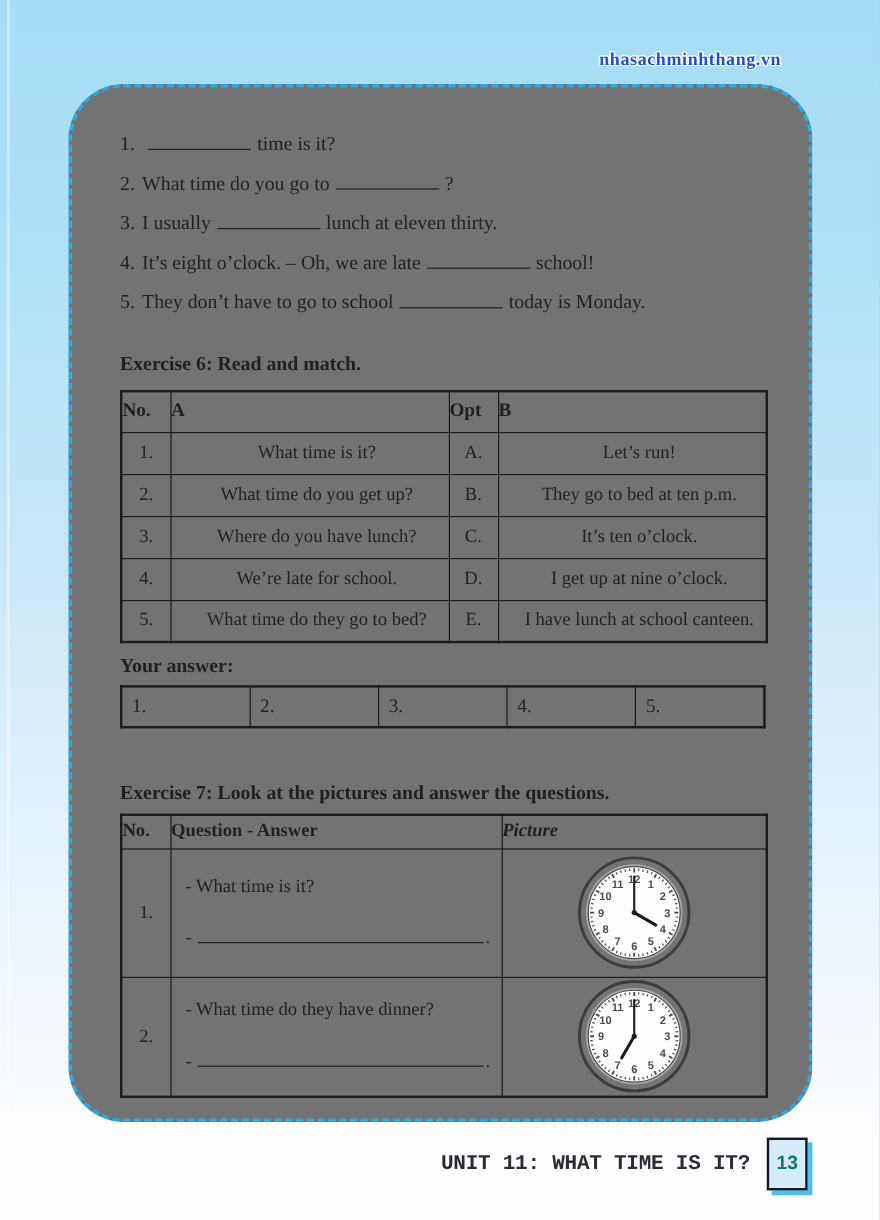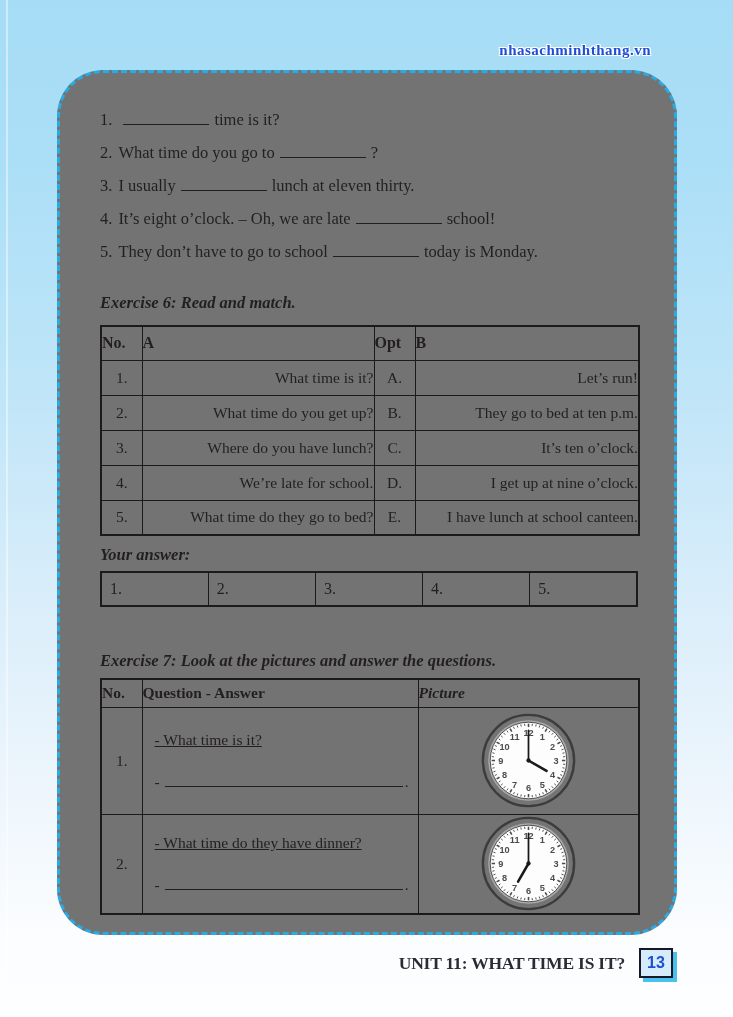--- a/index.html
+++ b/index.html
@@ -38,80 +38,80 @@
   .fill-in { font-size: 16.5px; }
   .fill-in .line { line-height: 33px; white-space: nowrap; }
   .num { margin-right: 6px; }
   .blank {
     display: inline-block; vertical-align: baseline;
     border-bottom: 1.4px solid #231f20;
     width: 86px; height: 14px; margin: 0 5px;
   }
   .fill-in .line .blank:first-of-type { margin-left: 2px; }
   
-  .section-title { font-weight: bold; font-size: 16.5px; font-style: italic; }
+  .section-title { font-weight: bold; font-size: 16.5px; }
   .ex6-title { margin: 25px 0 12px 0; }
   .your-answer { margin: 9px 0 6px 0; }
   .ex7-title { margin: 44px 0 7px 0; }
   
   table { border-collapse: collapse; width: 538px; table-layout: fixed; }
   table, th, td { border: 1.5px solid #1c1a1b; }
   table { border-width: 2px; }
   th { font-size: 16px; font-weight: bold; text-align: left; height: 34px; }
   td { font-size: 15.5px; }
   .match-table td { height: 35px; }
   .col-no  { width: 41px; }
   .col-a   { width: 232px; }
   .col-opt { width: 41px; }
   .col-b   { width: 224px; }
   td.c { text-align: center; }
-  td.l { text-align: right; padding-left: 12px; }
+  td.l { text-align: center; padding-left: 12px; }
   
   .answer-table td {
     height: 34px; width: 20%;
     padding-left: 8px; vertical-align: middle; text-align: left;
     font-size: 16px;
   }
   
   .qa-table th { height: 28px; font-size: 15.5px; }
   .qa-col-no { width: 41px; }
   .qa-col-q  { width: 276px; }
   .qa-col-p  { width: 221px; font-style: italic; }
   .qa-table td { vertical-align: middle; }
   .qa-row-1 td { height: 107px; }
   .qa-row-2 td { height: 100px; }
   .qa-cell { padding-left: 12px; }
-  .qa-question { display: block; text-decoration: underline; }
+  .qa-question { display: block; }
   .qa-answerline { display: block; margin-top: 24px; white-space: nowrap; }
   .long-blank {
     display: inline-block; vertical-align: baseline;
     border-bottom: 1.4px solid #231f20;
     width: 238px; height: 14px; margin: 0 2px 0 5px;
   }
   .pic-cell { text-align: center; }
   .clock-wrap { display: inline-block; width: 97px; height: 97px; vertical-align: middle; }
   .clock-wrap svg { width: 100%; height: 100%; display: block; }
   
   .footer {
     position: absolute; top: 948px; right: 60px;
     display: flex; align-items: center; gap: 14px;
   }
   .footer-title {
-    font-family: Liberation Serif, serif;
+    font-family: Liberation Mono, monospace;
     font-weight: bold; font-size: 17.5px; letter-spacing: -0.2px;
     color: #2b2b35;
   }
   .page-badge {
-    width: 34px; height: 30px;
+    width: 34px; height: 44px;
     background: #d6ecfa;
     border: 2px solid #17172a;
     box-shadow: 4px 4px 0 #4ac1ed;
     display: flex; align-items: center; justify-content: center;
     font-family: "Liberation Sans", sans-serif;
-    font-weight: bold; font-size: 16px; color: #1d4ed8;
+    font-weight: bold; font-size: 16px; color: #0f766e;
   }
 </style>
 </head>
 <body>
 
 <div class="edge-stripe"></div>
 
 <div class="watermark">nhasachminhthang.vn</div>
 
 <div class="content-card">

